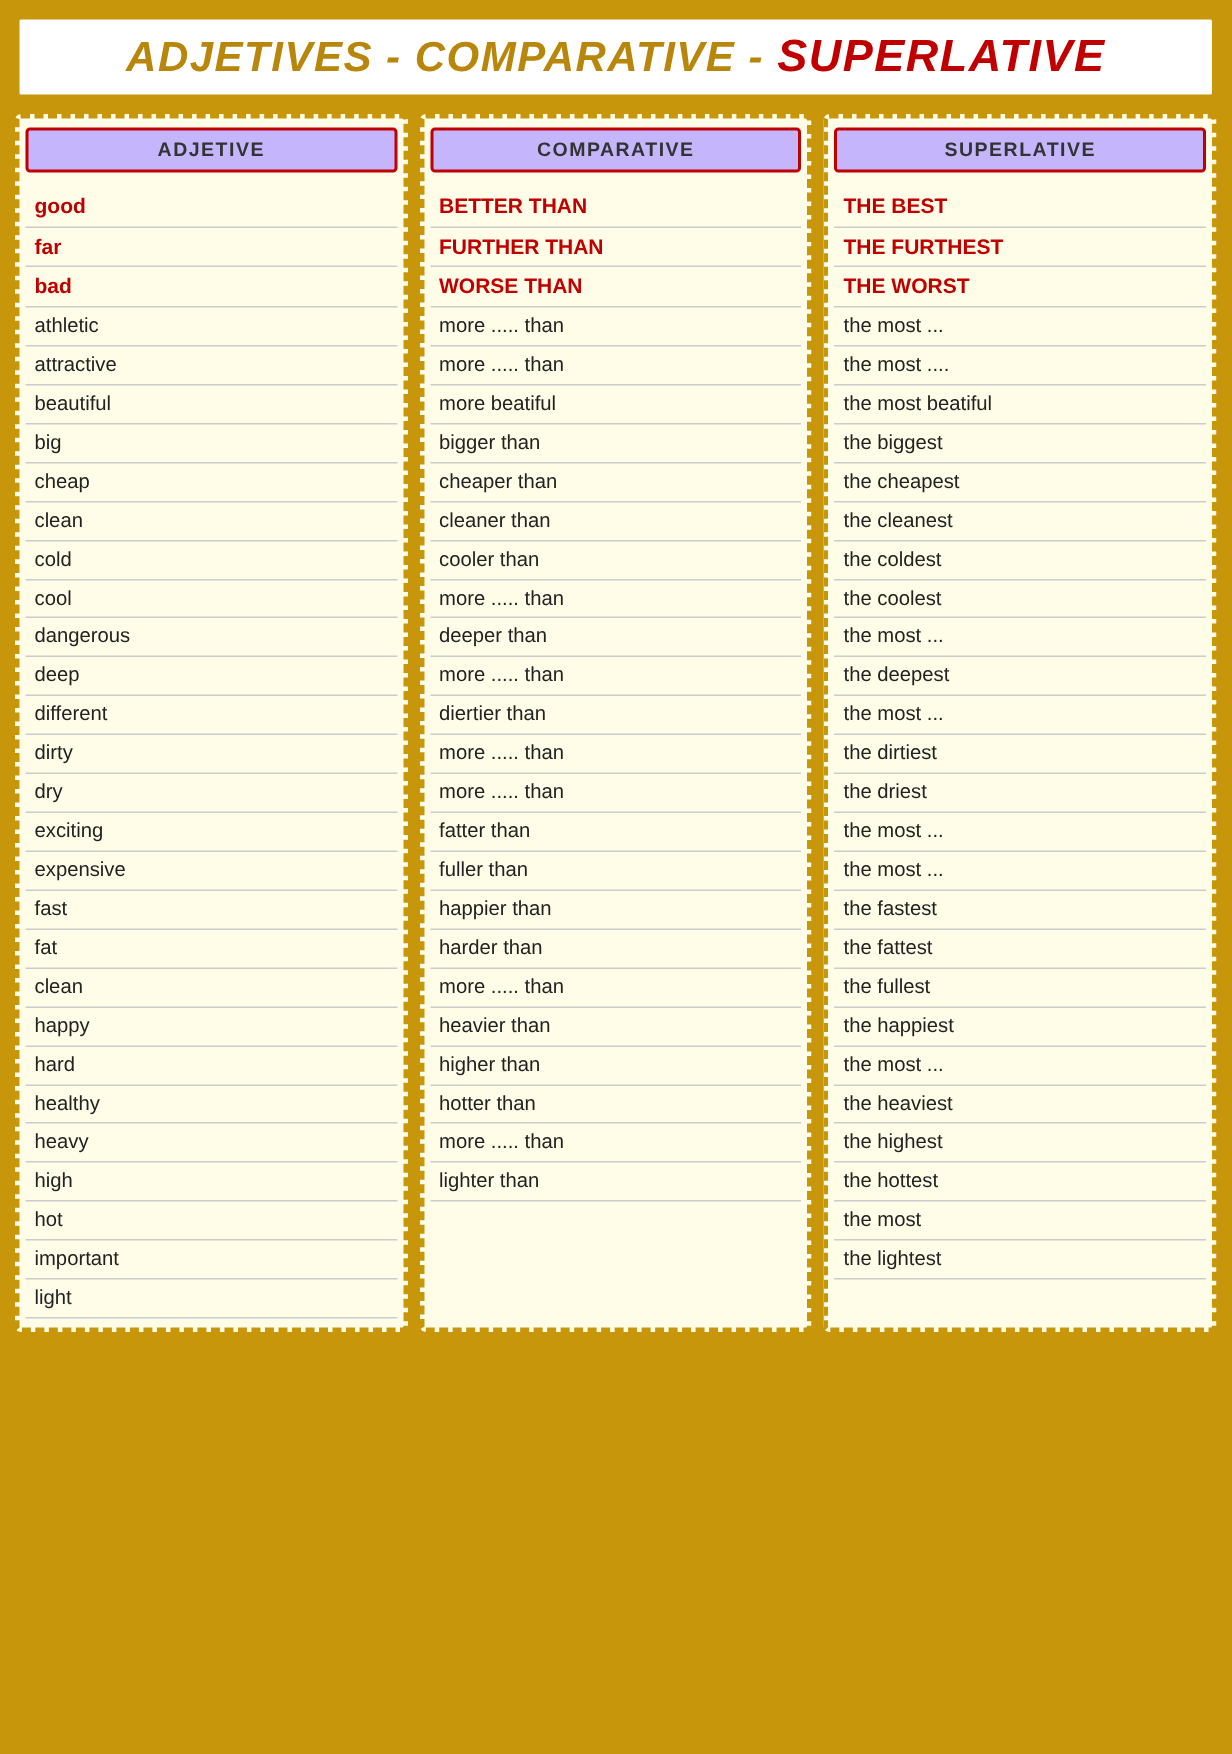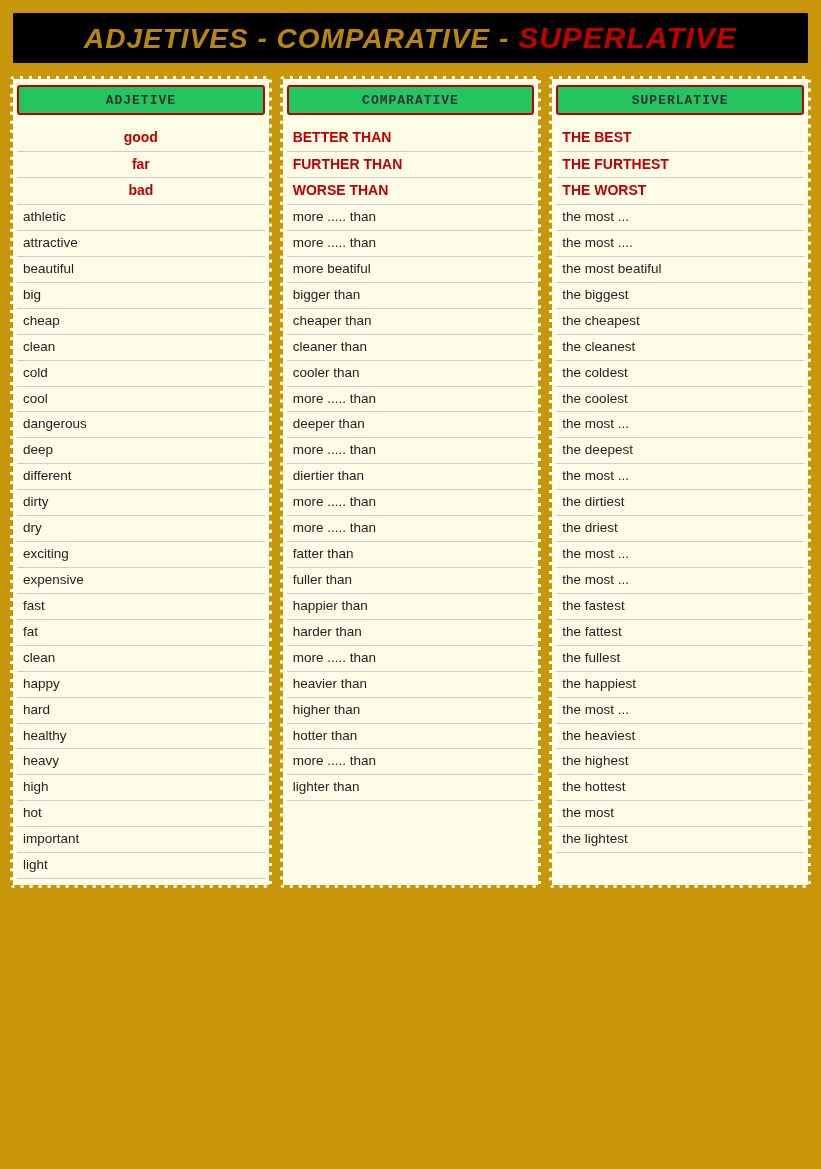--- a/index.html
+++ b/index.html
@@ -4,21 +4,21 @@
   <style>
     * { box-sizing: border-box; margin: 0; padding: 0; }
     body {
       width: 821px;
       min-height: 1169px;
       background-color: #c8960a;
       font-family: Arial, sans-serif;
       padding: 10px;
     }
     .title-box {
-      background: #000000;
+      background: #ffffff;
       border: 3px solid #c8960a;
       border-radius: 4px;
       text-align: center;
       padding: 8px 10px;
       margin-bottom: 10px;
     }
     .title-text {
       font-size: 28px;
       font-weight: bold;
       font-style: italic;
@@ -41,41 +41,39 @@
       border: 3px dashed #c8960a;
       border-radius: 4px;
       padding: 6px 4px;
     }
     .col-header {
       text-align: center;
       border: 2px solid #c00000;
       border-radius: 3px;
       padding: 4px 6px;
       margin-bottom: 10px;
-      background: #22c55e;
-      font-family: Liberation Mono, monospace;
+      background: #c4b5fd;
     }
     .col-header-text {
       font-size: 13px;
       font-weight: bold;
       color: #333;
       letter-spacing: 1px;
     }
     .word-row {
       border-bottom: 1px solid #ccc;
       padding: 2px 6px;
       font-size: 13.5px;
       line-height: 1.55;
       color: #222;
     }
     .word-row.special-red {
       color: #c00000;
       font-weight: bold;
       font-size: 14px;
-      text-align: center;
     }
     .word-row.special-bold {
       color: #c00000;
       font-weight: bold;
       font-size: 14px;
       text-transform: uppercase;
     }
   </style>
 </head>
 <body>

